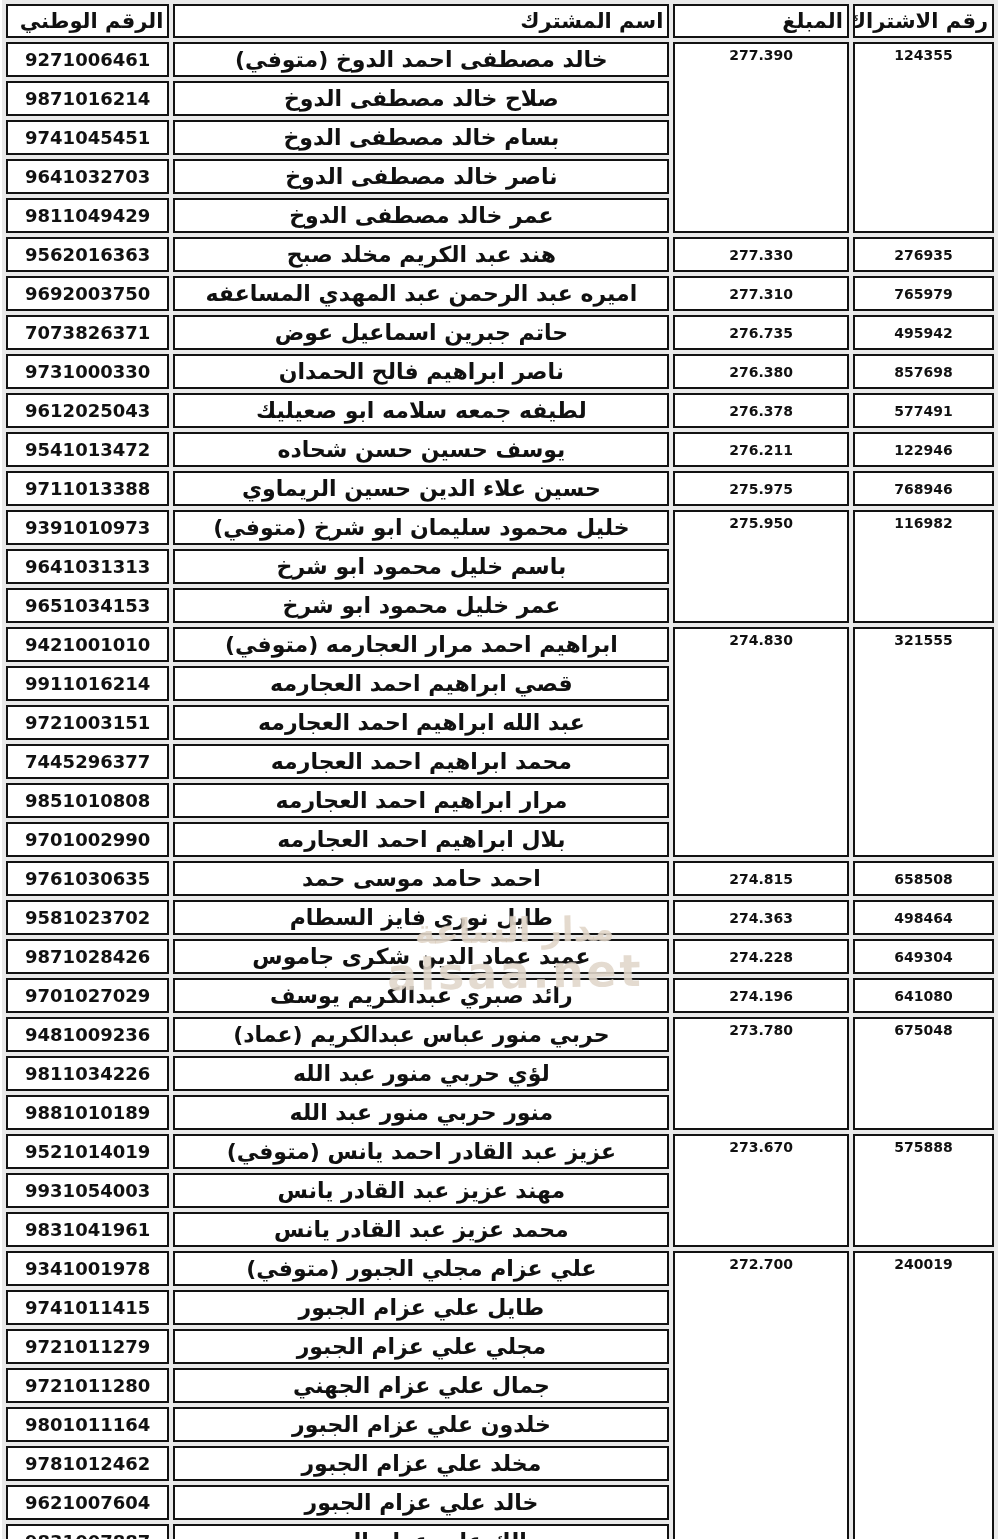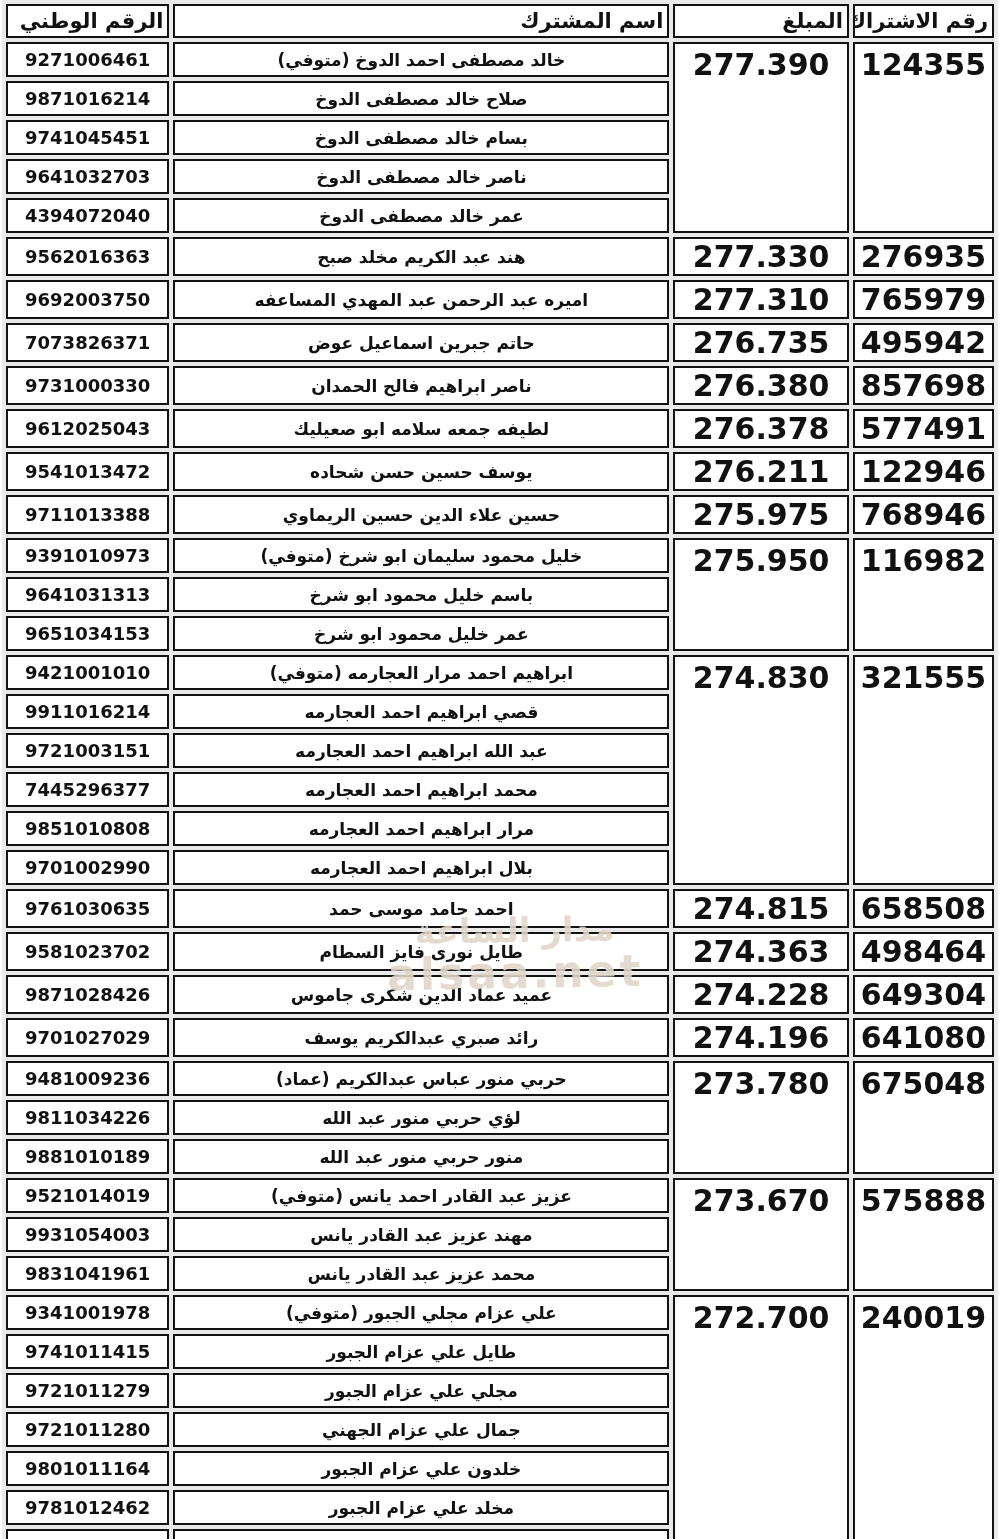--- a/index.html
+++ b/index.html
@@ -43,30 +43,30 @@
   }
   thead th {
     height: 34px;
     font-size: 21px;
     text-align: right;
   }
   tbody td {
     height: 35px;
   }
   td.name-cell {
-    font-size: 17px;
+    font-size: 22px;
     margin-left: 32px;
   }
   td.nat-cell {
     font-size: 18px;
     font-family: "DejaVu Sans", sans-serif;
     letter-spacing: 0px;
   }
   td.amt-cell, td.sub-cell {
-    font-size: 30px;
+    font-size: 14px;
     margin-top: 36px;
   }
   td.merged {
     vertical-align: top;
     padding-top: 3px;
   }
   .watermark {
     position: absolute;
     left: 360px;
     top: 912px;
@@ -124,21 +124,21 @@
         <tr>
           <td class="name-cell">بسام خالد مصطفى الدوخ</td>
           <td class="nat-cell">9741045451</td>
         </tr>
         <tr>
           <td class="name-cell">ناصر خالد مصطفى الدوخ</td>
           <td class="nat-cell">9641032703</td>
         </tr>
         <tr>
           <td class="name-cell">عمر خالد مصطفى الدوخ</td>
-          <td class="nat-cell">4394072040</td>
+          <td class="nat-cell">9811049429</td>
         </tr>
         <tr>
           <td class="sub-cell" rowspan="1">276935</td>
           <td class="amt-cell" rowspan="1">277.330</td>
           <td class="name-cell">هند عبد الكريم مخلد صبح</td>
           <td class="nat-cell">9562016363</td>
         </tr>
         <tr>
           <td class="sub-cell" rowspan="1">765979</td>
           <td class="amt-cell" rowspan="1">277.310</td>

